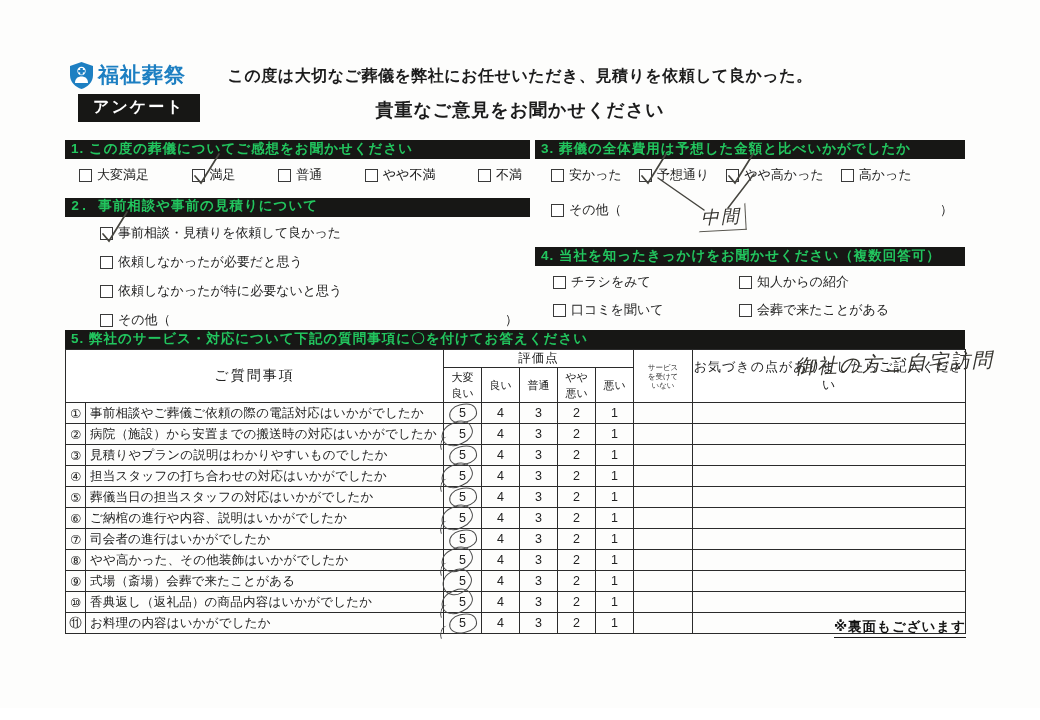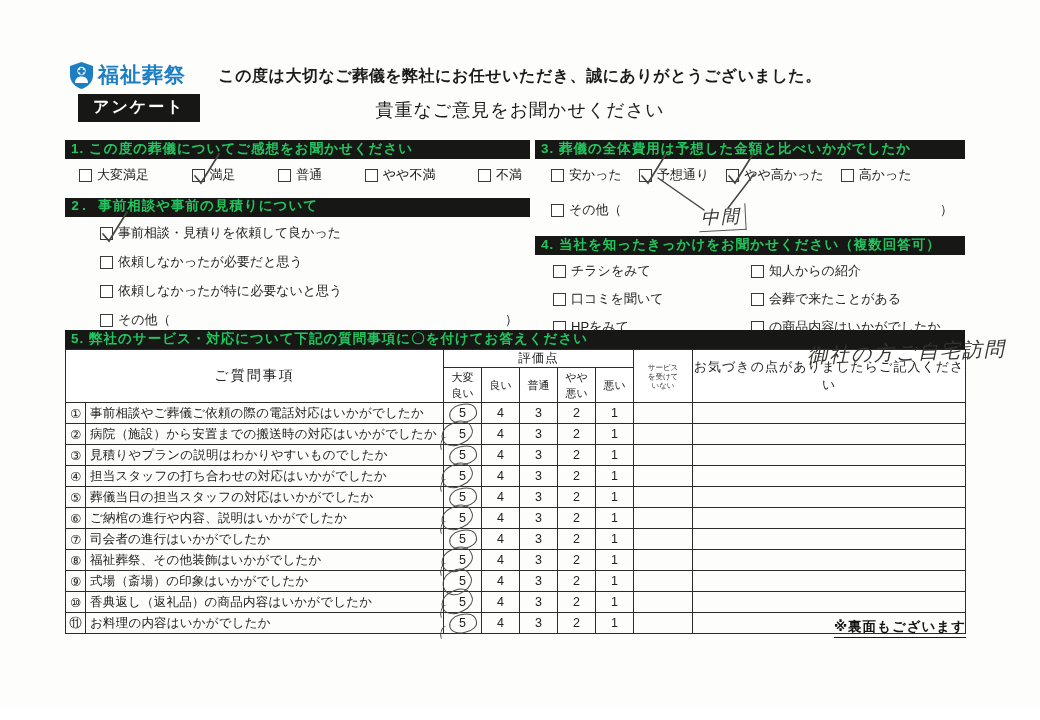--- a/index.html
+++ b/index.html
@@ -15,36 +15,36 @@
 
   
   .logo{position:absolute;left:70px;top:61px;display:flex;align-items:center;gap:5px;
         color:var(--brand);font-size:21px;font-weight:bold;letter-spacing:1px;}
   .logo svg{display:block;}
   .badge{position:absolute;left:78px;top:94px;background:var(--bar);color:#fff;
          font-size:16px;font-weight:bold;padding:3px 15px 4px;letter-spacing:2px;}
   .thanks{position:absolute;left:0;right:0;top:66px;text-align:center;
           font-size:16px;font-weight:bold;letter-spacing:0.5px;color:#1b1b1b;}
   .subtitle{position:absolute;left:0;right:0;top:98px;text-align:center;
-            font-size:18px;font-weight:normal;letter-spacing:1px;color:#1b1b1b;}
+            font-size:18px;font-weight:bold;letter-spacing:1px;color:#1b1b1b;}
 
   
   .col{position:absolute;top:140px;}
   .col.left{left:65px;width:465px;}
   .col.right{left:535px;width:430px;}
   section{margin-bottom:8px;position:relative;}
   .bar{background:var(--bar);color:#22c55e;font-size:13.5px;font-weight:bold;
        padding:1px 6px 3px;letter-spacing:1px;line-height:15px;}
 
   
   .opts{margin-top:7px;}
   .opts.inline{display:flex;flex-wrap:wrap;padding:0 8px 0 14px;justify-content:space-between;row-gap:16px;}
   .opts.inline3{display:flex;flex-wrap:wrap;gap:17px 17px;padding:0 8px 0 16px;}
   .opts.stack{display:flex;flex-direction:column;gap:11px;padding:0 8px 0 35px;}
-  .opts.grid2{display:grid;grid-template-columns:182px 1fr;gap:10px 16px;padding:0 0 0 18px;}
+  .opts.grid2{display:grid;grid-template-columns:182px 1fr;gap:10px 4px;padding:0 0 0 18px;}
   .opt{display:flex;align-items:center;position:relative;font-size:13px;color:#1e1e1e;}
   .opt.has-paren{flex:1 1 100%;}
   .cb{position:relative;width:13px;height:13px;border:1.4px solid #3a3a3a;background:#fff;
       margin-right:5px;flex:0 0 13px;}
   .handcheck{display:none;position:absolute;left:-2px;top:-12px;width:30px;height:28px;overflow:visible;}
   .opt.checked .handcheck{display:block;}
   .handcheck path{fill:none;stroke:var(--hand);stroke-width:1.7;stroke-linecap:round;}
   .spacer{flex:1;}
   .close-paren:empty,.note:empty{display:none;}
   .close-paren{margin-right:4px;}
@@ -98,21 +98,21 @@
       <path d="M11.5 0 L23 4 V13 C23 20.5 17.5 25 11.5 27 C5.5 25 0 20.5 0 13 V4 Z" fill="#1d7fc2"></path>
       <circle cx="11.5" cy="9" r="4.2" fill="#ffffff"></circle>
       <rect x="10.2" y="6" width="2.6" height="6.5" fill="#1d7fc2"></rect>
       <rect x="8.2" y="8" width="6.6" height="2.4" fill="#1d7fc2"></rect>
       <path d="M5 21 C5 16.5 8 14.5 11.5 14.5 C15 14.5 18 16.5 18 21 Z" fill="#ffffff"></path>
     </svg>
     <span>福祉葬祭</span>
   </div>
 
   <div class="badge">アンケート</div>
-  <div class="thanks">この度は大切なご葬儀を弊社にお任せいただき、誠にありがとうございました。</div>
+  <div class="thanks">この度は大切なご葬儀を弊社にお任せいただき、見積りを依頼して良かった。</div>
   <div class="subtitle">貴重なご意見をお聞かせください</div>
 
   <div class="col left">
     <section>
       <div class="bar">1. この度の葬儀についてご感想をお聞かせください</div>
       <div class="opts inline">
           <div class="opt">
     <span class="cb">
       
     </span>
@@ -251,21 +251,21 @@
         </div>
       <div class="annot">
         <svg width="220" height="75" viewBox="0 0 220 75">
           <line x1="28" y1="8" x2="74" y2="40"></line>
           <line x1="124" y1="4" x2="98" y2="38"></line>
         </svg>
         <span class="hand-word">中間</span>
       </div>
     </section>
 
-    <section style="margin-top:17px;">
+    <section style="margin-top:28px;">
       <div class="bar">4. 当社を知ったきっかけをお聞かせください（複数回答可）</div>
       <div class="opts grid2">
           <div class="opt">
     <span class="cb">
       
     </span>
     <span class="lbl">チラシをみて</span>
     <span class="spacer"></span>
 
   </div>
@@ -438,32 +438,32 @@
     <td class="r sel">5</td>
     <td class="r">4</td>
     <td class="r">3</td>
     <td class="r">2</td>
     <td class="r">1</td>
     <td class="svc"></td>
     <td class="cm"></td>
   </tr>
           <tr>
     <td class="no">⑧</td>
-    <td class="q">福祉葬祭、その他装飾はいかがでしたか</td>
+    <td class="q">やや高かった、その他装飾はいかがでしたか</td>
     <td class="r sel">5</td>
     <td class="r">4</td>
     <td class="r">3</td>
     <td class="r">2</td>
     <td class="r">1</td>
     <td class="svc"></td>
     <td class="cm"></td>
   </tr>
           <tr>
     <td class="no">⑨</td>
-    <td class="q">式場（斎場）の印象はいかがでしたか</td>
+    <td class="q">式場（斎場）会葬で来たことがある</td>
     <td class="r sel">5</td>
     <td class="r">4</td>
     <td class="r">3</td>
     <td class="r">2</td>
     <td class="r">1</td>
     <td class="svc"></td>
     <td class="cm"></td>
   </tr>
           <tr>
     <td class="no">⑩</td>

